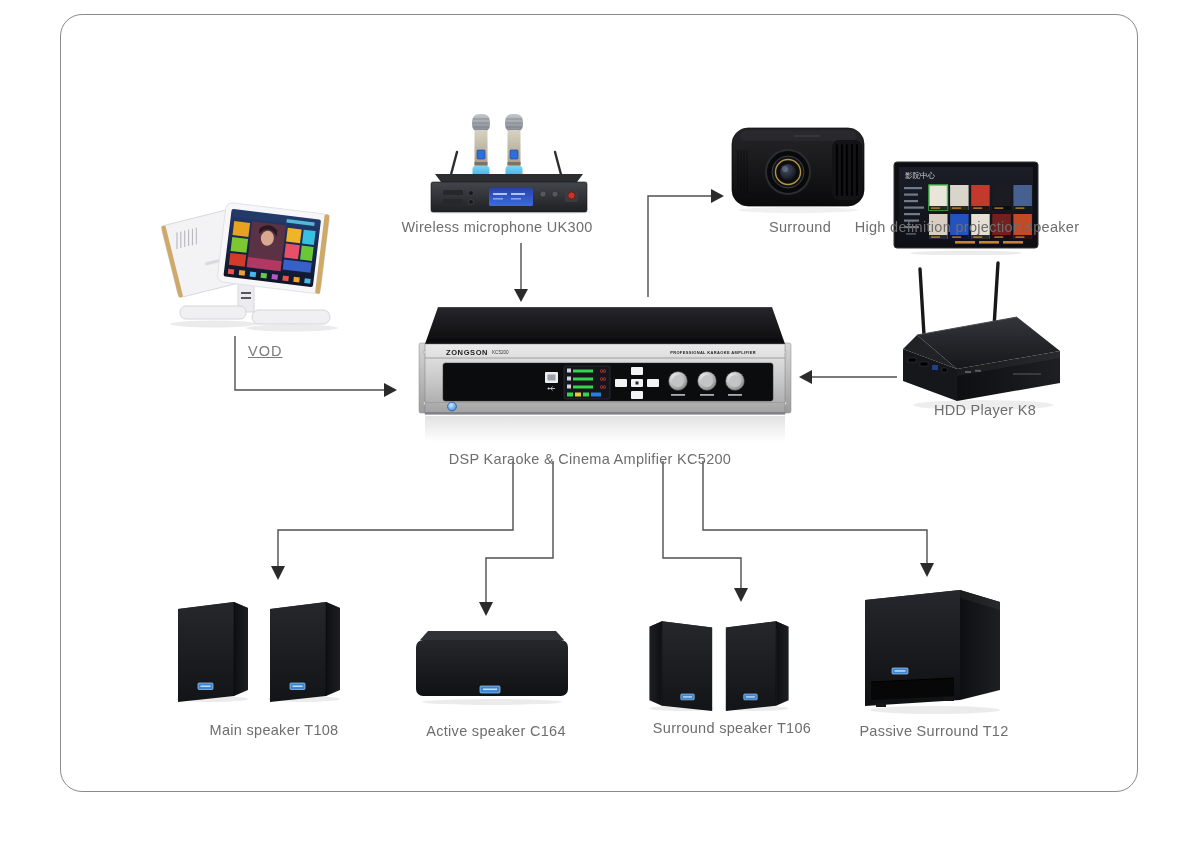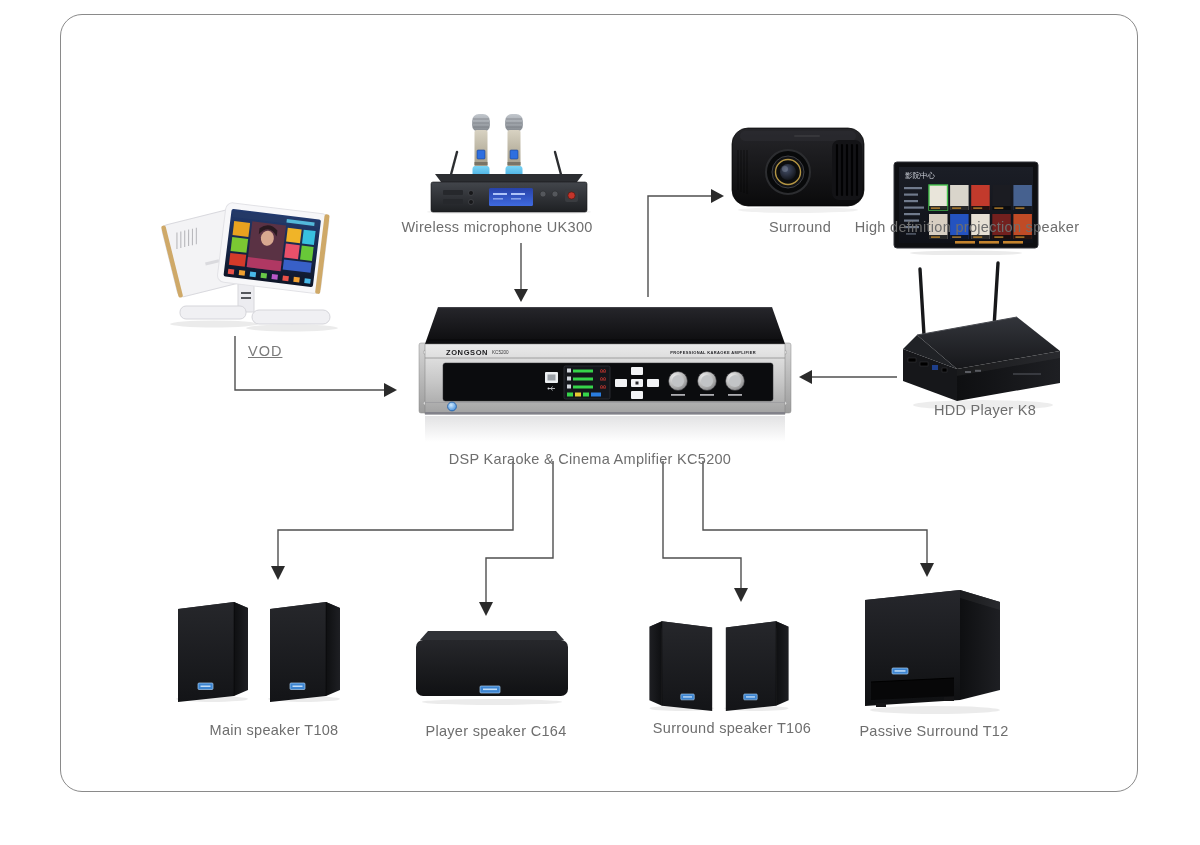--- a/index.html
+++ b/index.html
@@ -450,21 +450,21 @@
 
   <div class="dev" style="left:408px;top:628px;">
     <svg width="170" height="80" viewBox="0 0 170 80">
       <ellipse cx="84" cy="74" rx="70" ry="3" fill="#000" opacity="0.08"></ellipse>
       <polygon points="12,12 156,12 148,3 20,3" fill="#303237"></polygon>
       <rect x="8" y="12" width="152" height="56" rx="7" fill="url(#gCtr)"></rect>
       <rect x="72" y="58" width="20" height="7" rx="1" fill="#3d85d1" stroke="#a8cdf0" stroke-width="0.7"></rect>
       <rect x="75" y="60.5" width="14" height="1.6" fill="#d8ecff" opacity="0.85"></rect>
     </svg>
   </div>
-  <div class="lbl" style="left:396px;top:723px;width:200px;">Player speaker C164</div>
+  <div class="lbl" style="left:396px;top:723px;width:200px;">Active speaker C164</div>
 
   <div class="dev" style="left:644px;top:615px;">
     <svg width="70" height="97" viewBox="0 0 78 108">
         <use href="#spk" transform="translate(78,0) scale(-1,1)"></use>
       </svg>
   </div>
   <div class="dev" style="left:724px;top:615px;">
     <svg width="70" height="97" viewBox="0 0 78 108">
         <use href="#spk"></use>
       </svg>

